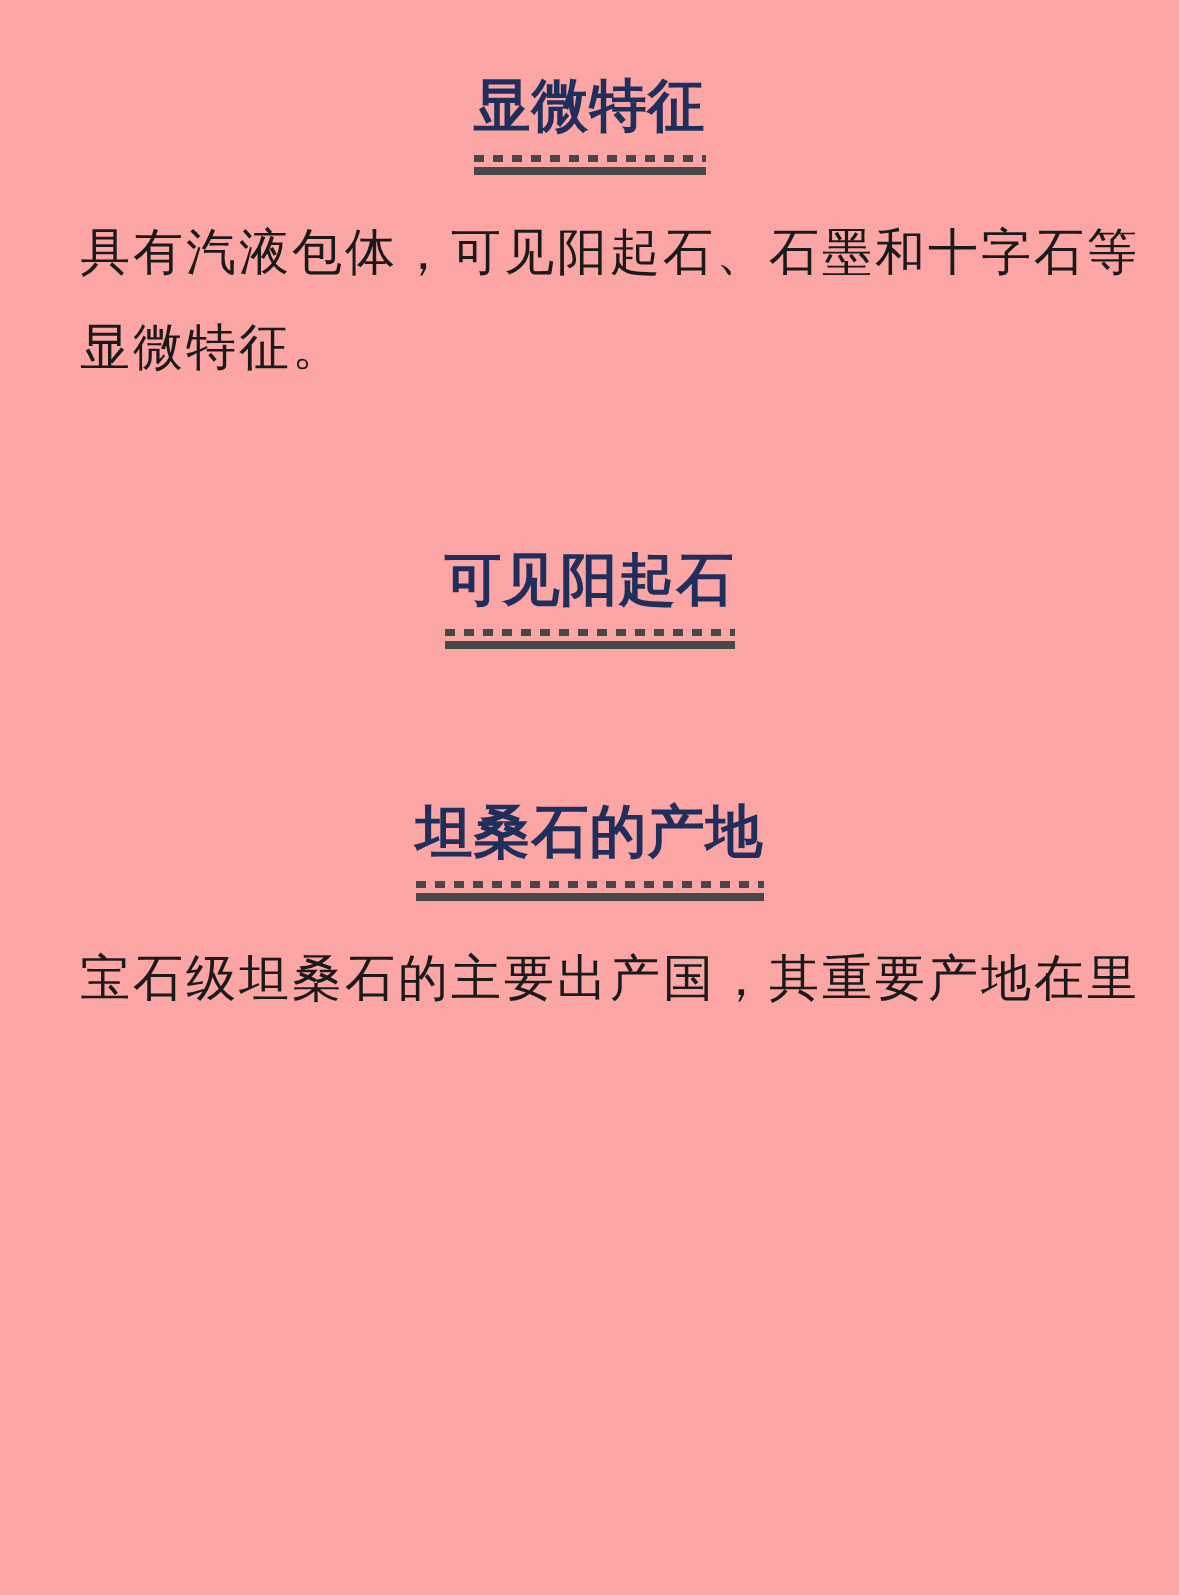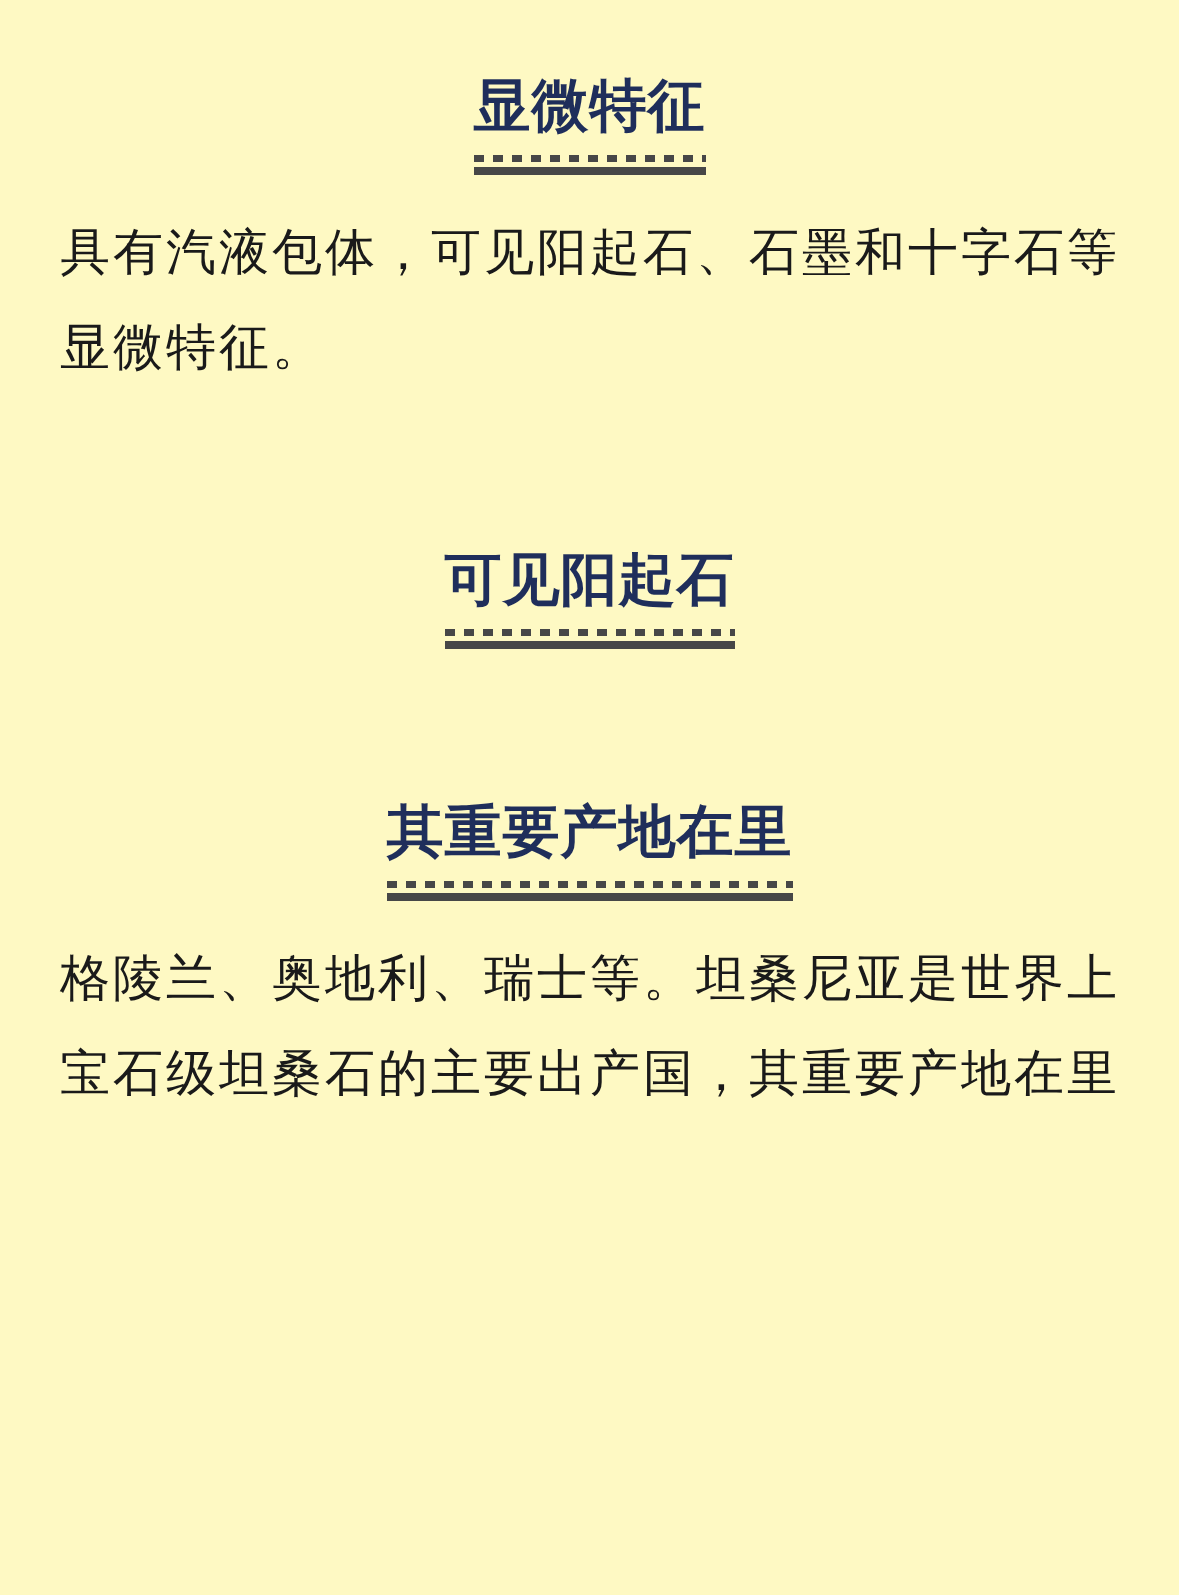--- a/index.html
+++ b/index.html
@@ -1,19 +1,19 @@
 <!DOCTYPE html>
 <html><head>
 <meta charset="utf-8">
 <style>
   html, body { margin: 0; padding: 0; background: #ffffff; }
   .page {
     width: 1179px;
     height: 1595px;
-    background: #fef9c3;
+    background: #fca5a5;
     overflow: hidden;
     font-family: "Liberation Sans", sans-serif;
   }
   .section-1 { padding-top: 76px; }
   .section-2 { margin-top: 155px; }
   .section-3 { margin-top: 153px; }
 
   .section-header { text-align: center; }
   .header-inner { display: inline-block; text-align: center; }
 
@@ -36,21 +36,21 @@
     );
   }
   .divider-bar {
     height: 8px;
     margin-top: 5px;
     background: #474747;
   }
 
   .paragraph {
     margin-top: 30px;
-    padding-left: 60px;
+    padding-left: 80px;
     padding-right: 30px;
     font-size: 50px;
     font-weight: 400;
     color: #1a1a1a;
     letter-spacing: 3px;
   }
   .pline {
     line-height: 95px;
     white-space: nowrap;
   }
@@ -80,24 +80,23 @@
         <h2 class="section-title">可见阳起石</h2>
         <div class="divider-dashes"></div>
         <div class="divider-bar"></div>
       </div>
     </div>
   </div>
 
   <div class="section section-3">
     <div class="section-header">
       <div class="header-inner">
-        <h2 class="section-title">其重要产地在里</h2>
+        <h2 class="section-title">坦桑石的产地</h2>
         <div class="divider-dashes"></div>
         <div class="divider-bar"></div>
       </div>
     </div>
     <div class="paragraph">
-      <div class="pline">格陵兰、奥地利、瑞士等。坦桑尼亚是世界上</div>
       <div class="pline">宝石级坦桑石的主要出产国，其重要产地在里</div>
     </div>
   </div>
 
 </div>
 
 </body></html>

